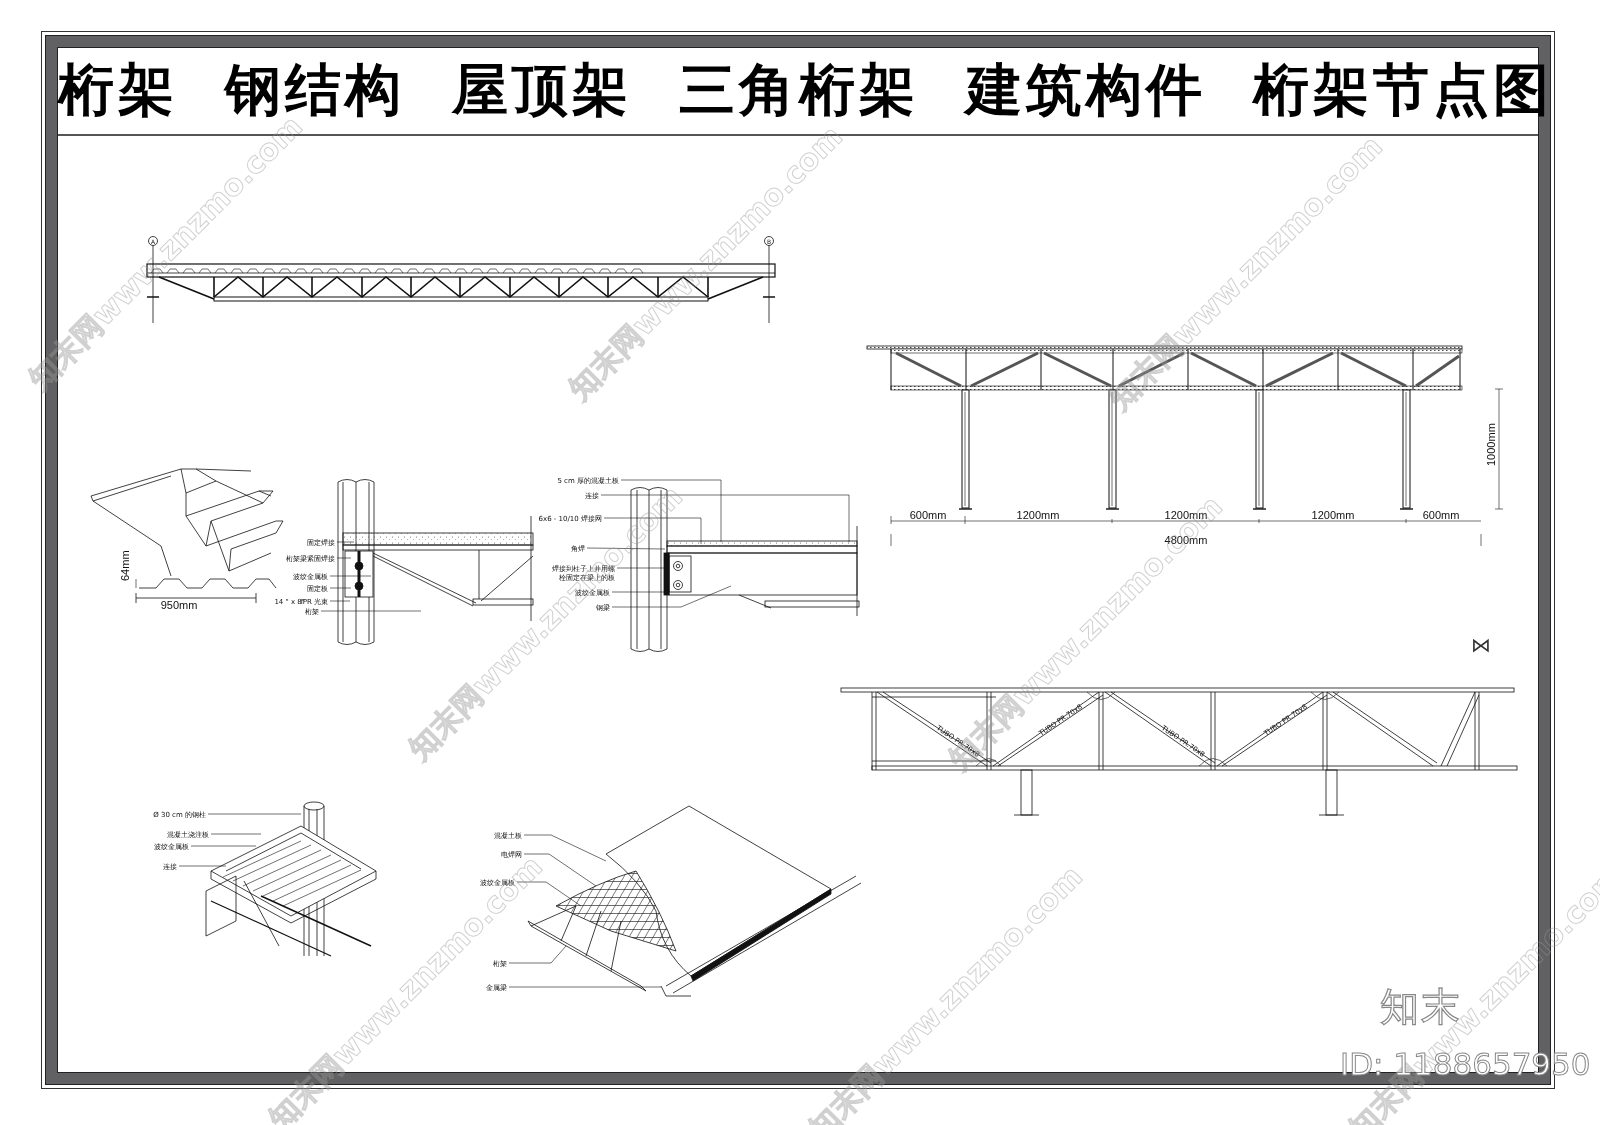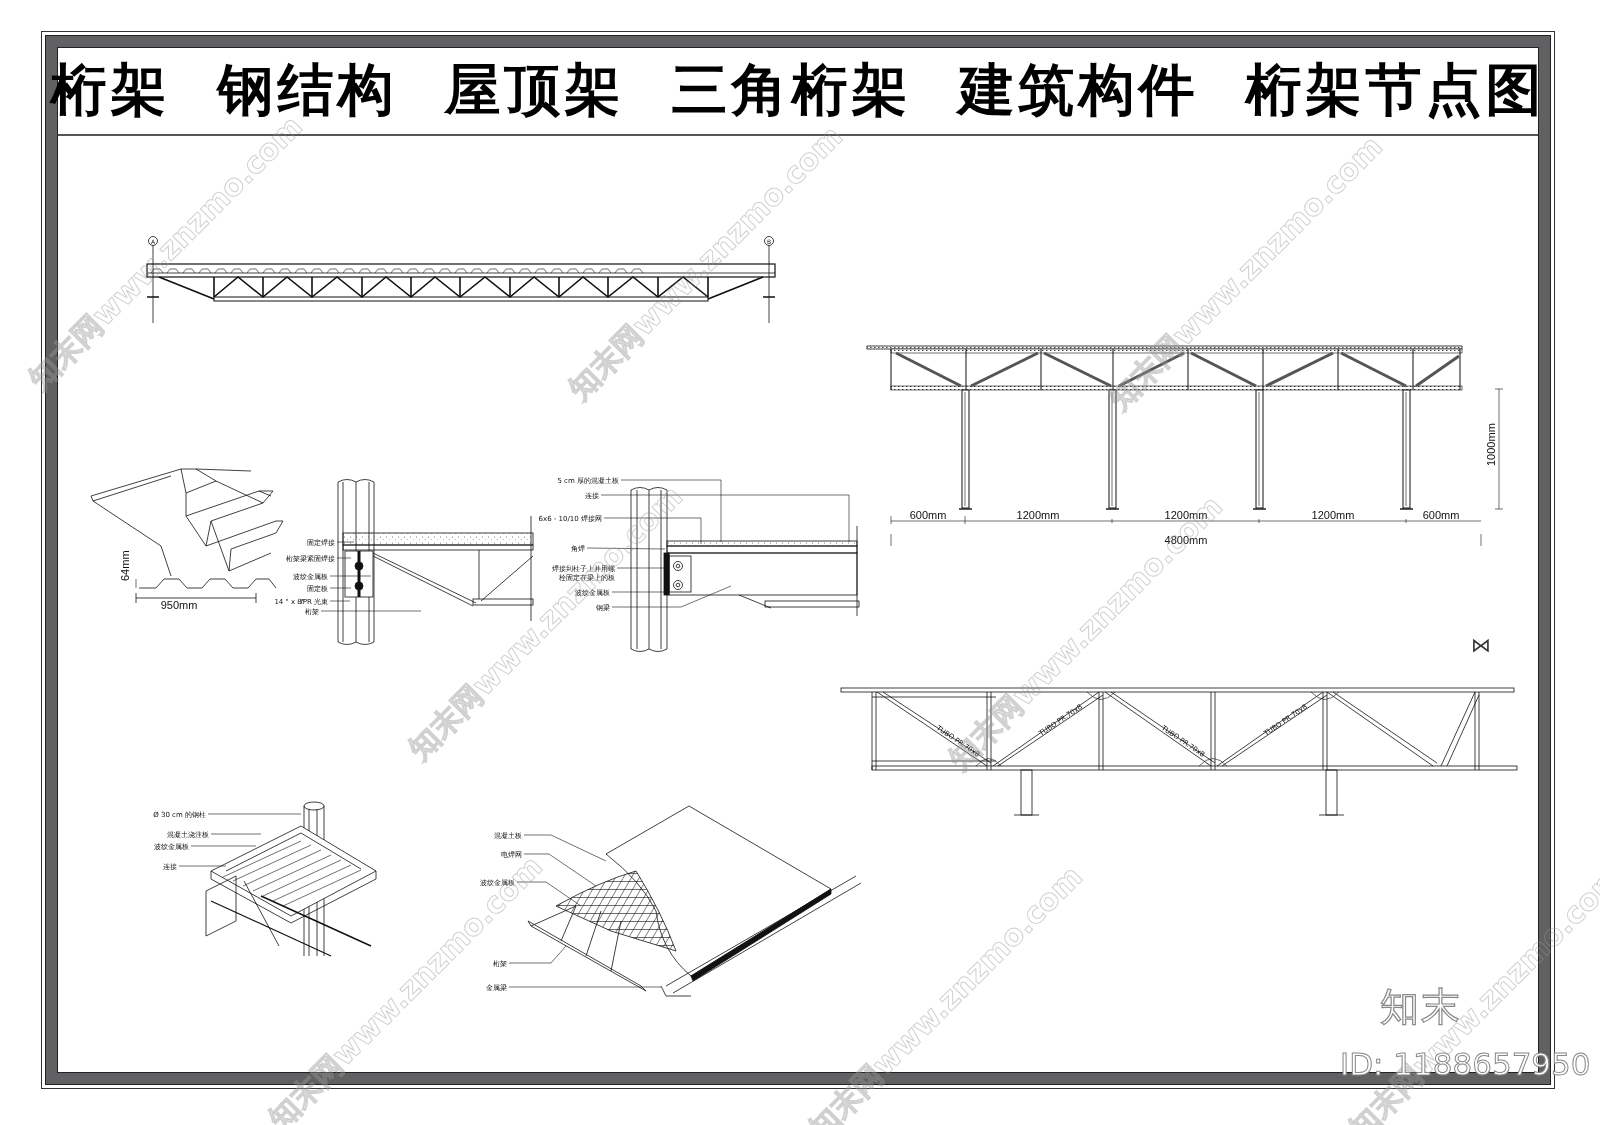--- a/index.html
+++ b/index.html
@@ -1,20 +1,20 @@
 <!DOCTYPE html>
 <html><head>
 <meta charset="utf-8">
 <style>
   html, body { margin:0; padding:0; background:#ffffff; }
   body { width:1600px; height:1125px; position:relative; overflow:hidden; font-family:"DejaVu Sans", sans-serif; }
   .outer-frame { position:absolute; left:41px; top:31px; width:1512px; height:1056px; border:1px solid #333; background:#ffffff; }
   .gray-band { position:absolute; left:45px; top:35px; width:1504px; height:1048px; background:#616163; border:1px solid #222; }
   .inner-sheet { position:absolute; left:57px; top:47px; width:1480px; height:1024px; background:#ffffff; border:1px solid #222; }
-  .title-bar { position:absolute; left:0; top:0; width:1480px; height:86px; border-bottom:2px solid #555; display:flex; align-items:center; justify-content:center; }
+  .title-bar { position:absolute; left:0; top:0; width:1480px; height:86px; border-bottom:2px solid #555; display:flex; align-items:center; justify-content:flex-start; }
   .title-text { font-family:"DejaVu Sans", sans-serif; font-weight:bold; font-size:56px; color:#000; letter-spacing:4px; white-space:pre; }
   svg.drawing { position:absolute; left:0; top:0; }
   .lbl { font-family:"DejaVu Sans", sans-serif; font-size:7px; fill:#111; }
   .dim { font-family:"Liberation Sans", sans-serif; font-size:11px; fill:#111; }
   .wm-logo { position:absolute; left:1380px; top:980px; font-size:39px; font-family:"DejaVu Sans", sans-serif; color:transparent; -webkit-text-stroke:1.2px #888; letter-spacing:2px; }
   .wm-id { position:absolute; left:1340px; top:1046px; font-size:31px; font-family:"DejaVu Sans", sans-serif; color:#fff; -webkit-text-stroke:1px #888; }
   .wm-diag { position:absolute; font-family:"DejaVu Sans", sans-serif; font-size:30px; font-weight:bold; color:rgba(255,255,255,0.0); -webkit-text-stroke:1px rgba(150,150,150,0.45); transform:rotate(-45deg); transform-origin:left top; white-space:nowrap; pointer-events:none; }
 </style>
 </head>
 <body>

